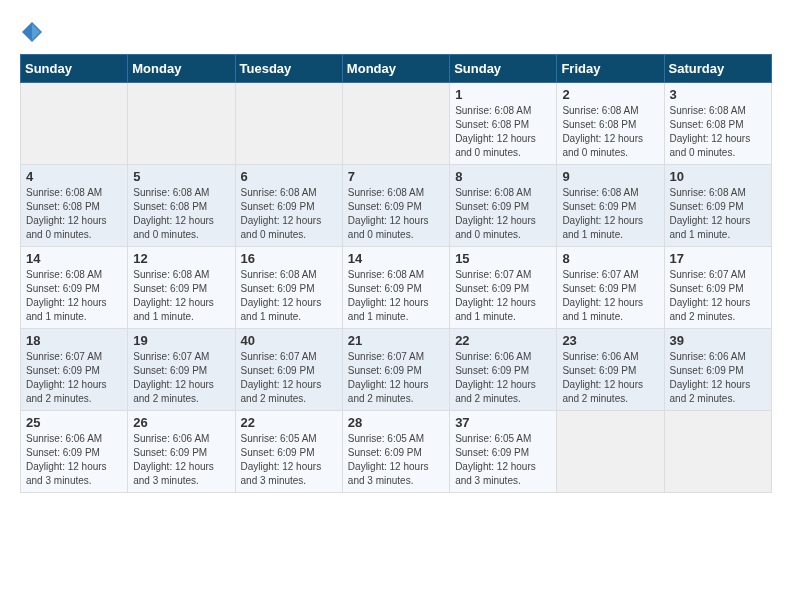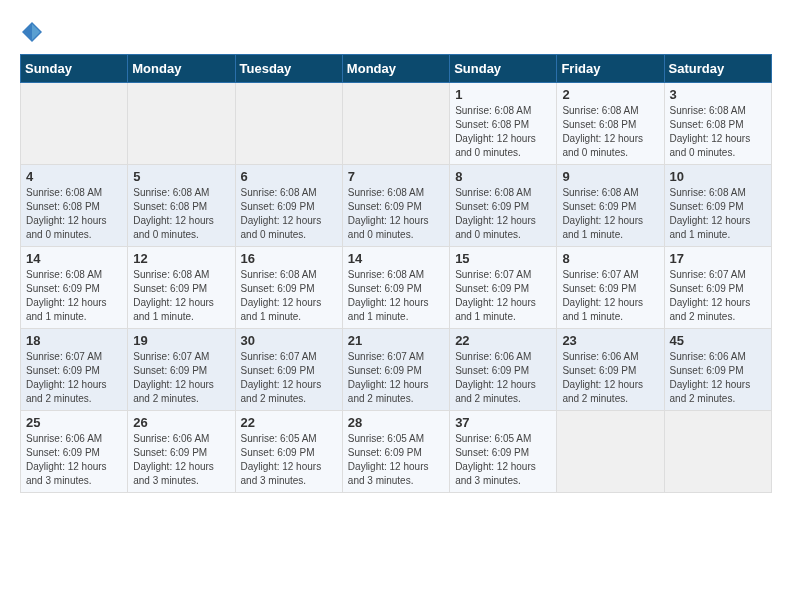--- a/index.html
+++ b/index.html
@@ -261,21 +261,21 @@
 and 2 minutes.</div>
         </td>
         <td>
           <span class="day-number">19</span>
           <div class="day-info" style="white-space: pre-line;">Sunrise: 6:07 AM
 Sunset: 6:09 PM
 Daylight: 12 hours
 and 2 minutes.</div>
         </td>
         <td>
-          <span class="day-number">30</span>
+          <span class="day-number">40</span>
           <div class="day-info" style="white-space: pre-line;">Sunrise: 6:07 AM
 Sunset: 6:09 PM
 Daylight: 12 hours
 and 2 minutes.</div>
         </td>
         <td>
           <span class="day-number">21</span>
           <div class="day-info" style="white-space: pre-line;">Sunrise: 6:07 AM
 Sunset: 6:09 PM
 Daylight: 12 hours
@@ -289,21 +289,21 @@
 and 2 minutes.</div>
         </td>
         <td>
           <span class="day-number">23</span>
           <div class="day-info" style="white-space: pre-line;">Sunrise: 6:06 AM
 Sunset: 6:09 PM
 Daylight: 12 hours
 and 2 minutes.</div>
         </td>
         <td>
-          <span class="day-number">45</span>
+          <span class="day-number">39</span>
           <div class="day-info" style="white-space: pre-line;">Sunrise: 6:06 AM
 Sunset: 6:09 PM
 Daylight: 12 hours
 and 2 minutes.</div>
         </td>
       </tr>
       <tr>
         <td>
           <span class="day-number">25</span>
           <div class="day-info" style="white-space: pre-line;">Sunrise: 6:06 AM

